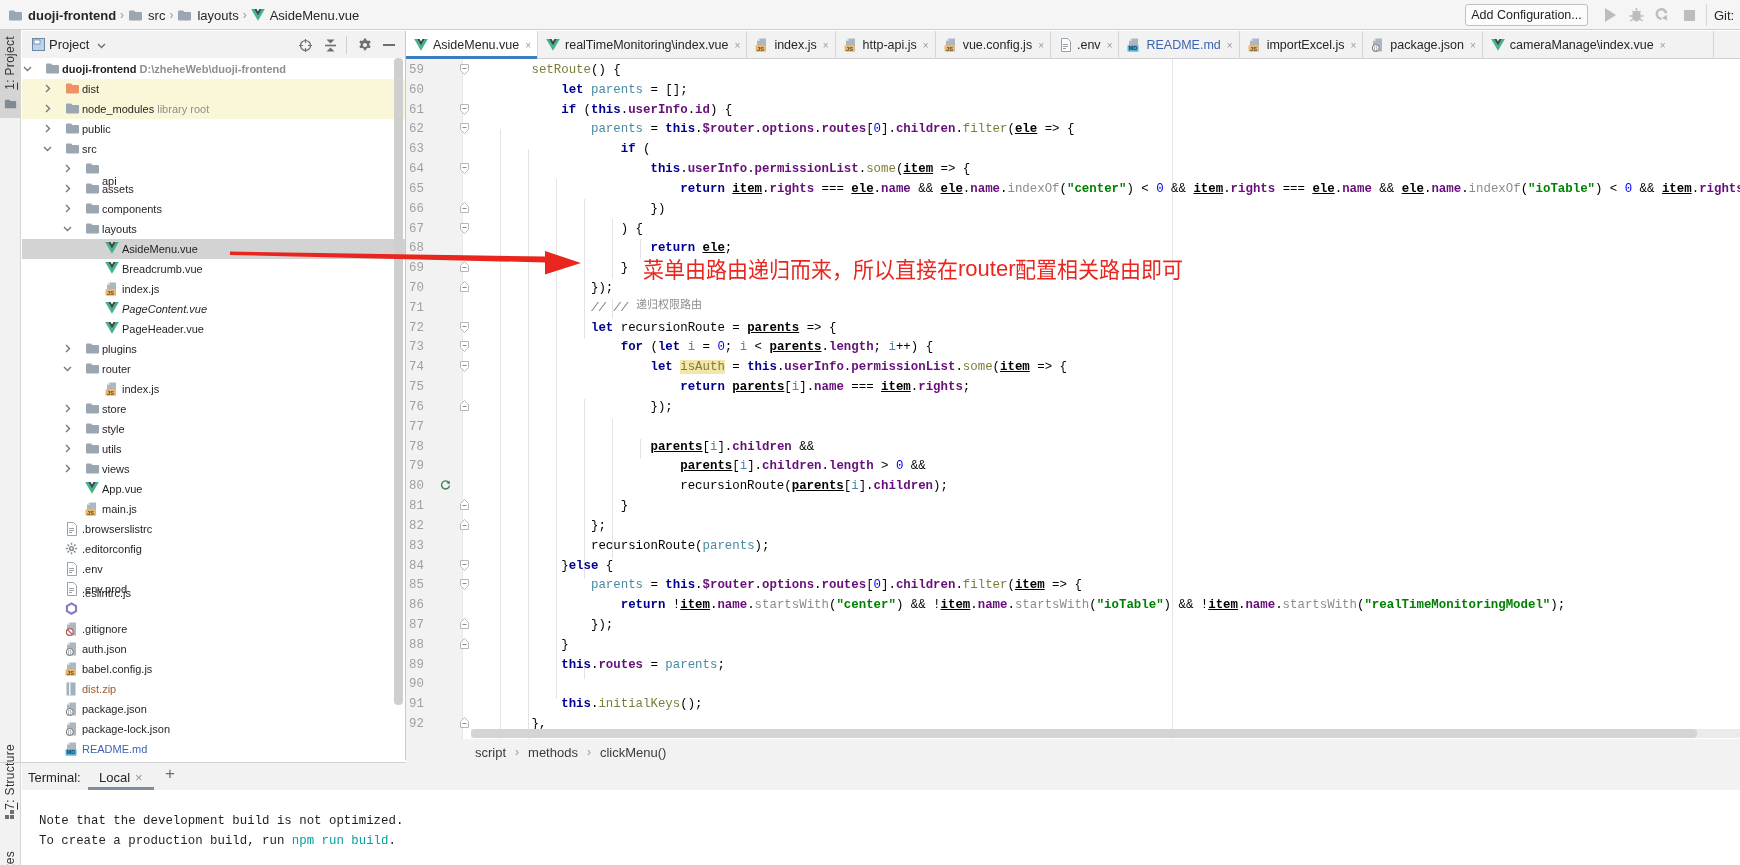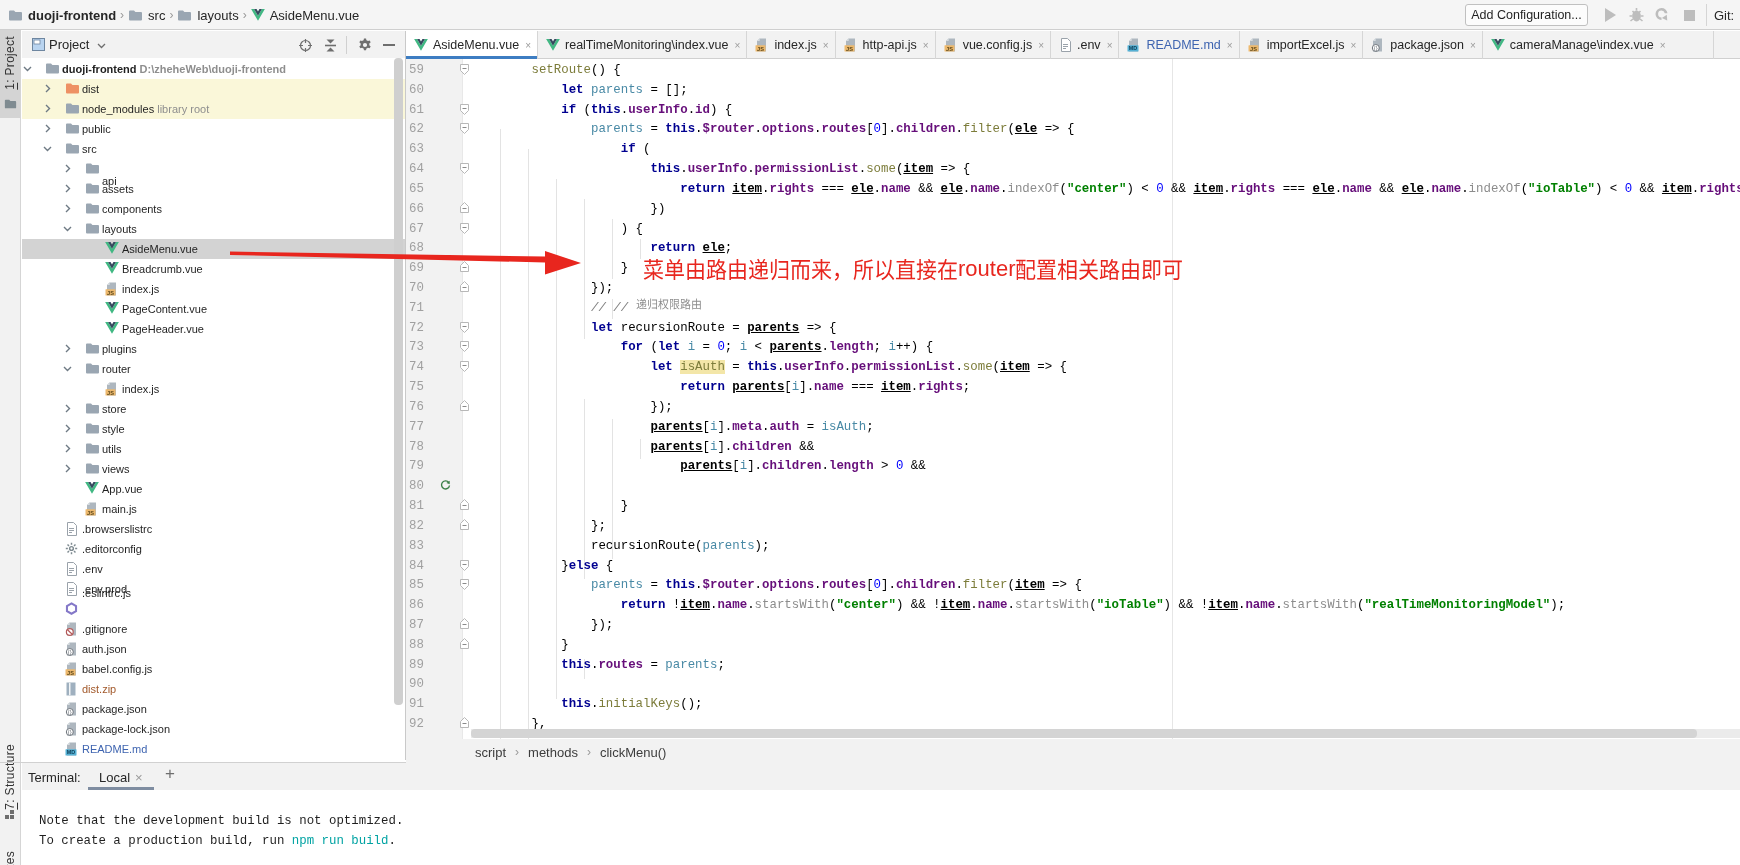--- a/index.html
+++ b/index.html
@@ -260,21 +260,21 @@
         <text x="5.5" y="12.5" font-size="5.6" font-weight="bold" fill="#584418" text-anchor="middle" font-family="Liberation Sans">JS</text>
       </svg>
     </span>
     <span class="tlb" style="left:100px;top:220px;">index.js</span>
 <span class="tic" style="left:83px;top:243px">
       <svg class="ic" width="14" height="12" viewBox="0 0 16 14">
         <path fill="#41B883" d="M0,0 L8,13.8 L16,0 L12.6,0 L8,7.9 L3.4,0 Z"></path>
         <path fill="#35495E" d="M3.4,0 L8,7.9 L12.6,0 L9.7,0 L8,2.9 L6.3,0 Z"></path>
       </svg>
     </span>
-    <span class="tlb" style="left:100px;top:240px;">PageContent.vue</span>
+    <span class="tlb" style="left:100px;top:240px;font-style:italic;">PageContent.vue</span>
 <span class="tic" style="left:83px;top:263px">
       <svg class="ic" width="14" height="12" viewBox="0 0 16 14">
         <path fill="#41B883" d="M0,0 L8,13.8 L16,0 L12.6,0 L8,7.9 L3.4,0 Z"></path>
         <path fill="#35495E" d="M3.4,0 L8,7.9 L12.6,0 L9.7,0 L8,2.9 L6.3,0 Z"></path>
       </svg>
     </span>
     <span class="tlb" style="left:100px;top:260px;">PageHeader.vue</span>
 <svg class="tar" style="left:43px;top:285px" width="6" height="9" viewBox="0 0 6 9">
       <path d="M1,1 L4.5,4.5 L1,8" fill="none" stroke="#6E7A84" stroke-width="1.4"></path>
     </svg>
@@ -721,23 +721,23 @@
         </svg><svg class="cg" width="11" height="12" viewBox="0 0 1000 1000" preserveAspectRatio="none">
           <use href="#cg3" fill="#8C8C8C"></use>
         </svg><svg class="cg" width="11" height="12" viewBox="0 0 1000 1000" preserveAspectRatio="none">
           <use href="#cg2" fill="#8C8C8C"></use>
         </svg></i></div>
 <div class="cl" style="top:259px">                <b class="k">let</b> recursionRoute = <b class="p">parents</b> =&gt; {</div>
 <div class="cl" style="top:278px">                    <b class="k">for</b> (<b class="k">let</b> <span class="v">i</span> = <span class="n">0</span>; <span class="v">i</span> &lt; <b class="p">parents</b>.<b class="f">length</b>; <span class="v">i</span>++) {</div>
 <div class="cl" style="top:298px">                        <b class="k">let</b> <span class="hl">isAuth</span> = <b class="k">this</b>.<b class="f">userInfo</b>.<b class="f">permissionList</b>.<span class="m">some</span>(<b class="p">item</b> =&gt; {</div>
 <div class="cl" style="top:318px">                            <b class="k">return</b> <b class="p">parents</b>[<span class="v">i</span>].<b class="f">name</b> === <b class="p">item</b>.<b class="f">rights</b>;</div>
 <div class="cl" style="top:338px">                        });</div>
-<div class="cl" style="top:358px">                        <b class="p">parents</b>[<span class="v">i</span>].<b class="f">meta</b>.<b class="f">auth</b> = <span class="v">isAuth</span>;</div>
 <div class="cl" style="top:378px">                        <b class="p">parents</b>[<span class="v">i</span>].<b class="f">children</b> &amp;&amp;</div>
 <div class="cl" style="top:397px">                            <b class="p">parents</b>[<span class="v">i</span>].<b class="f">children</b>.<b class="f">length</b> &gt; <span class="n">0</span> &amp;&amp;</div>
+<div class="cl" style="top:417px">                            recursionRoute(<b class="p">parents</b>[<span class="v">i</span>].<b class="f">children</b>);</div>
 <div class="cl" style="top:437px">                    }</div>
 <div class="cl" style="top:457px">                };</div>
 <div class="cl" style="top:477px">                recursionRoute(<span class="v">parents</span>);</div>
 <div class="cl" style="top:497px">            }<b class="k">else</b> {</div>
 <div class="cl" style="top:516px">                <span class="v">parents</span> = <b class="k">this</b>.<b class="f">$router</b>.<b class="f">options</b>.<b class="f">routes</b>[<span class="n">0</span>].<b class="f">children</b>.<span class="m">filter</span>(<b class="p">item</b> =&gt; {</div>
 <div class="cl" style="top:536px">                    <b class="k">return</b> !<b class="p">item</b>.<b class="f">name</b>.<span class="g">startsWith</span>(<b class="s">"center"</b>) &amp;&amp; !<b class="p">item</b>.<b class="f">name</b>.<span class="g">startsWith</span>(<b class="s">"ioTable"</b>) &amp;&amp; !<b class="p">item</b>.<b class="f">name</b>.<span class="g">startsWith</span>(<b class="s">"realTimeMonitoringModel"</b>);</div>
 <div class="cl" style="top:556px">                });</div>
 <div class="cl" style="top:576px">            }</div>
 <div class="cl" style="top:596px">            <b class="k">this</b>.<b class="f">routes</b> = <span class="v">parents</span>;</div>
 <div class="cl" style="top:615px"></div>

